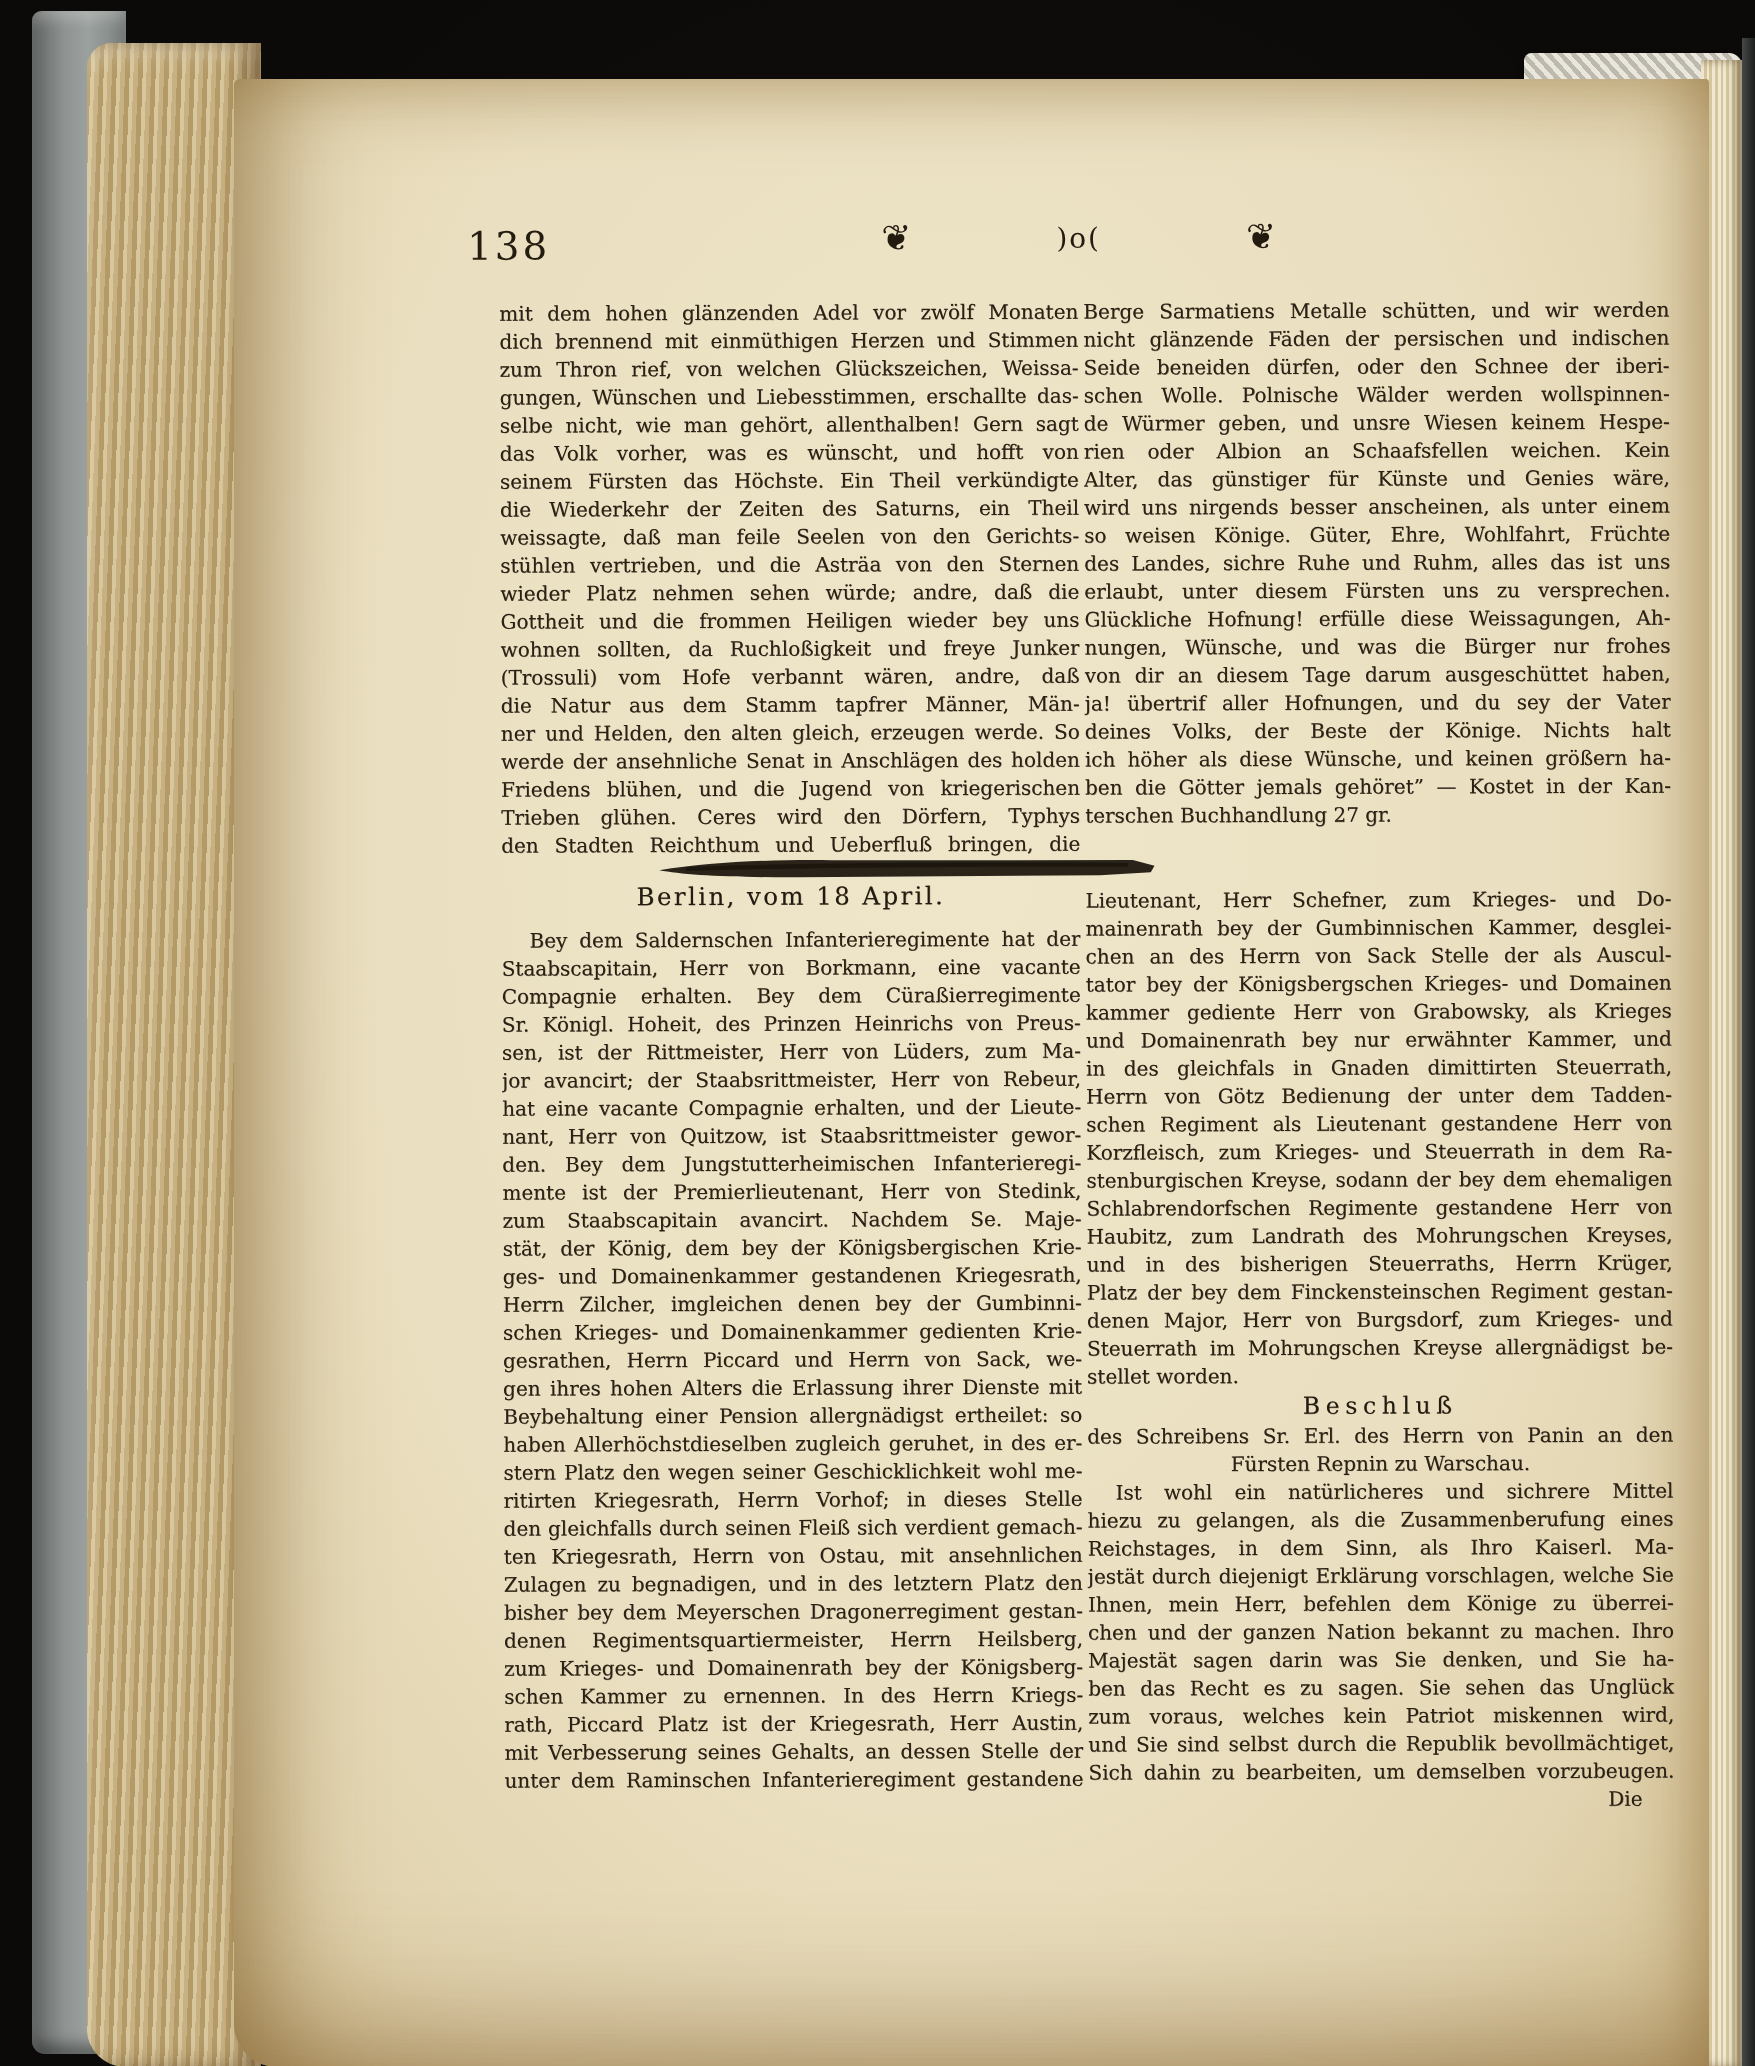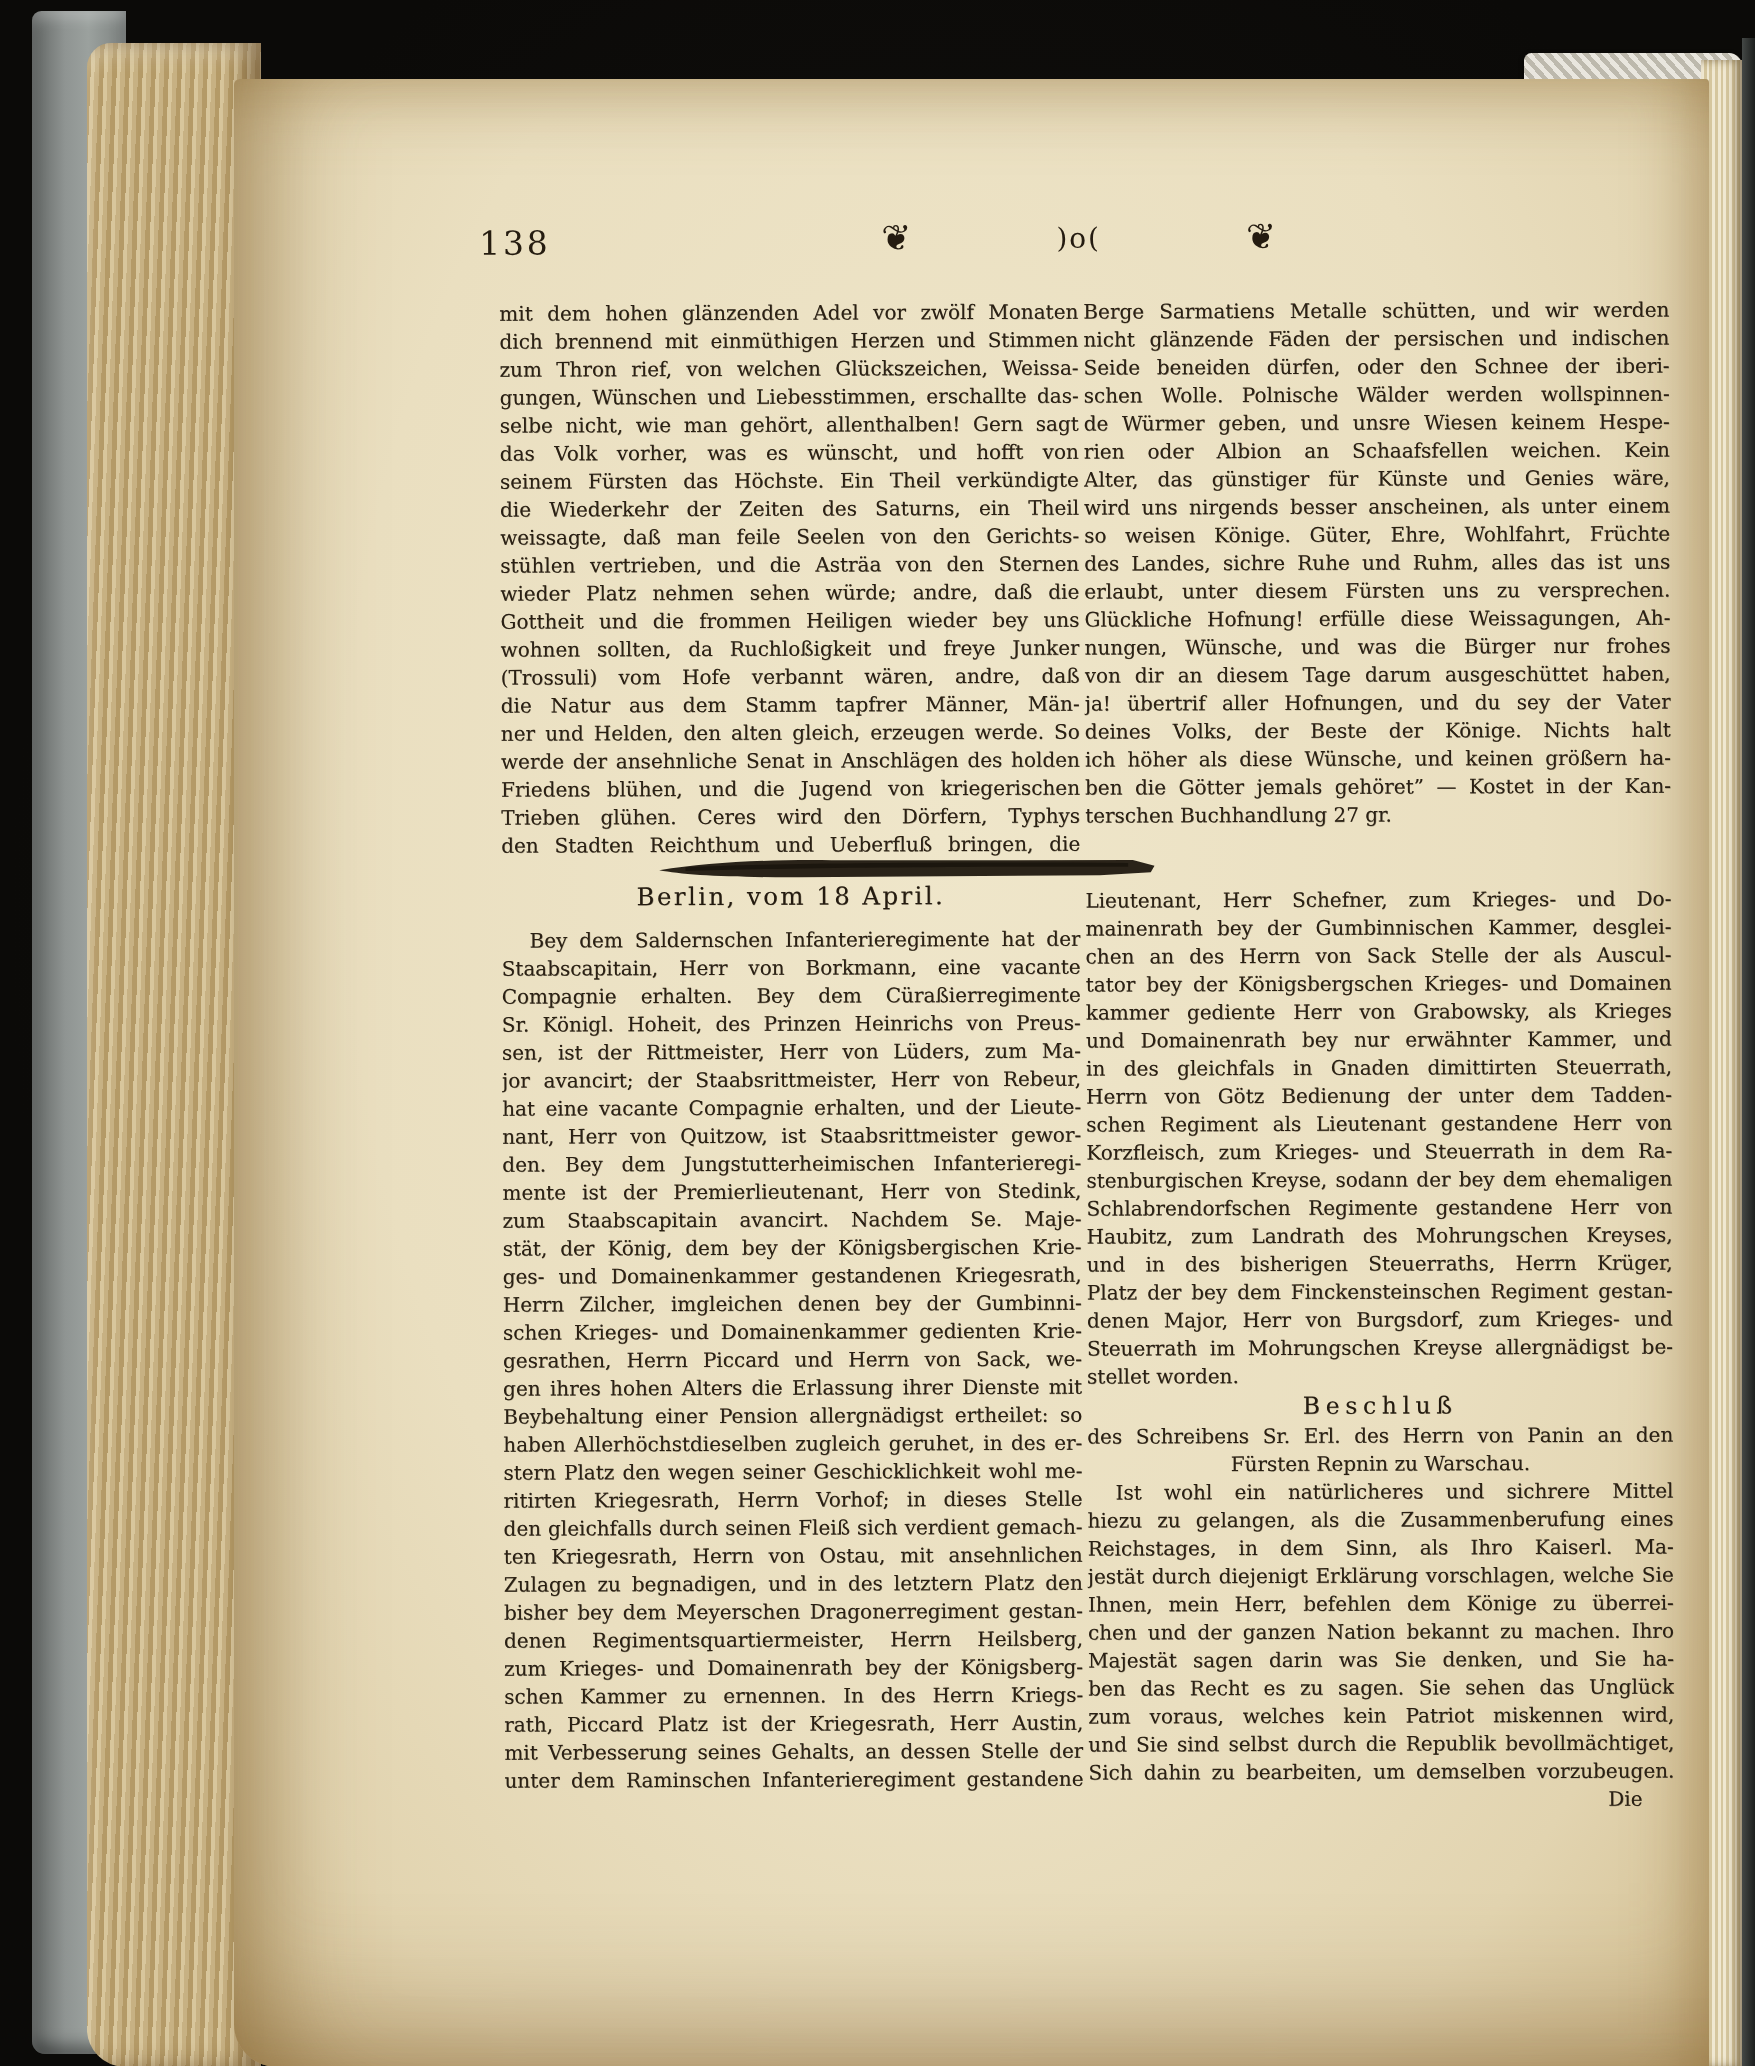--- a/index.html
+++ b/index.html
@@ -35,21 +35,21 @@
      background:
        radial-gradient(ellipse at 48% 38%, #efe6ca 0%, #eadfc0 55%, #e2d4b0 80%, #d3bf92 100%);
      border-radius:5.6px 3.8px 0 43px;
      box-shadow:
        inset 89px 0 104px -56px rgba(125,92,40,.55),
        inset -52px 0 66px -40px rgba(140,105,50,.50),
        inset 0 66px 75px -52px rgba(150,118,60,.40),
        inset 0 -104px 122px -66px rgba(130,95,45,.48);}
   .content{position:absolute;inset:0;transform:rotate(-0.2deg);color:#2a2014;}
 
-  .pagenum{position:absolute;left:248px;top:143px;font-size:33px;letter-spacing:2.8px;
+  .pagenum{position:absolute;left:236px;top:143px;font-size:39px;letter-spacing:2.8px;
      color:#251c10;}
   .orn-row{position:absolute;left:650px;top:141px;width:395px;display:flex;
      justify-content:space-between;align-items:center;font-size:32px;color:#241b10;}
   .orn{font-size:36px;line-height:1;}
   .sigmark{font-size:28px;letter-spacing:1.9px;}
 
   .col{position:absolute;font-size:20px;line-height:28px;}
   .tl{height:28px;white-space:nowrap;text-align:justify;text-align-last:justify;
       overflow:hidden;text-shadow:0.4px 0.4px 0.4px rgba(40,30,16,.45);}
   .tl.left{text-align:left;text-align-last:left;}

